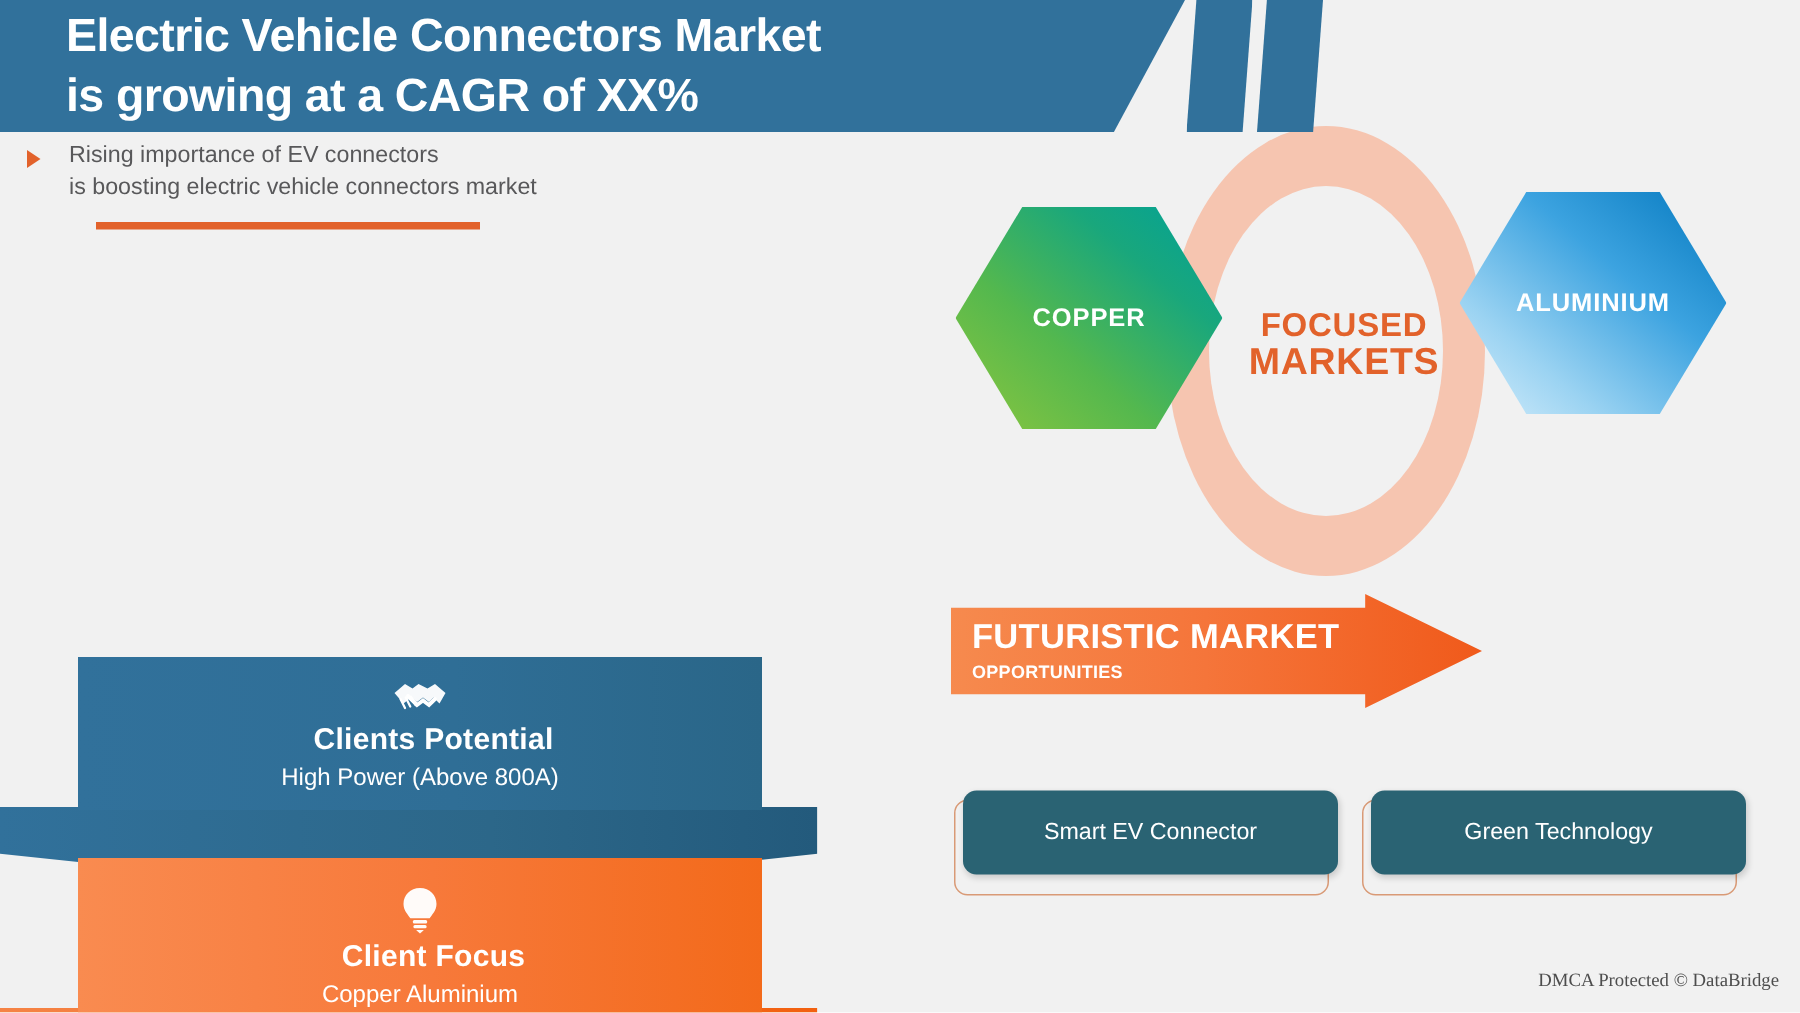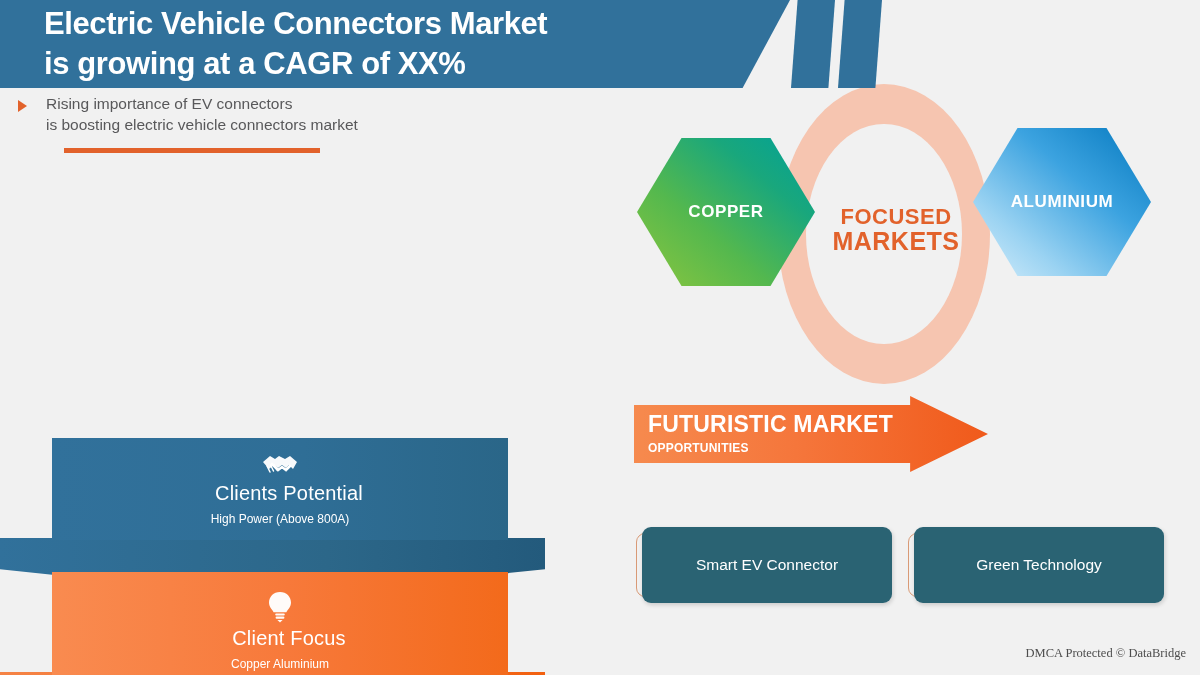--- a/index.html
+++ b/index.html
@@ -123,27 +123,27 @@
     position: absolute;
     display: flex;
     flex-direction: column;
     align-items: center;
     justify-content: center;
     color: #ffffff;
     text-align: center;
   }
   .band-title {
     font-size: 20px;
-    font-weight: normal;
+    font-weight: bold;
     line-height: 26px;
     letter-spacing: 0.2px;
     margin-left: 18px;
   }
   .band-sub {
-    font-size: 12px;
+    font-size: 16px;
     line-height: 18px;
     margin-top: 4px;
   }
   .band-icon { margin-bottom: 2px; }
   .band-icon svg { display: block; }
 
   
   .fold-1 {
     top: 326px;
     background: linear-gradient(to right, #31719B 0%, #2C6789 60%, #235A7C 100%);
@@ -288,21 +288,21 @@
     height: 64px;
     border: 1.5px solid #D99A76;
     border-radius: 9px;
     box-sizing: border-box;
   }
   .card {
     position: absolute;
     left: 6px;
     top: 0;
     width: 100%;
-    height: 76px;
+    height: 56px;
     background: #2A6373;
     border-radius: 9px;
     display: flex;
     align-items: center;
     justify-content: center;
     color: #ffffff;
     font-size: 15.5px;
     box-sizing: border-box;
     box-shadow: 1px 2px 4px rgba(0,0,0,0.16);
   }

